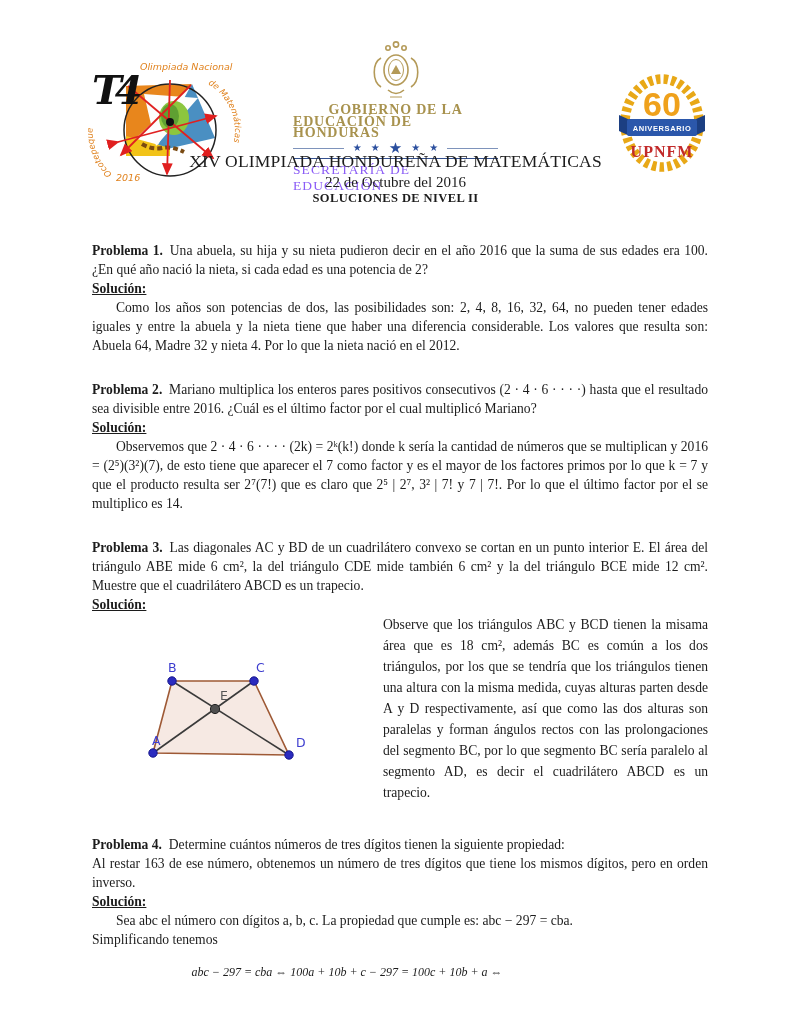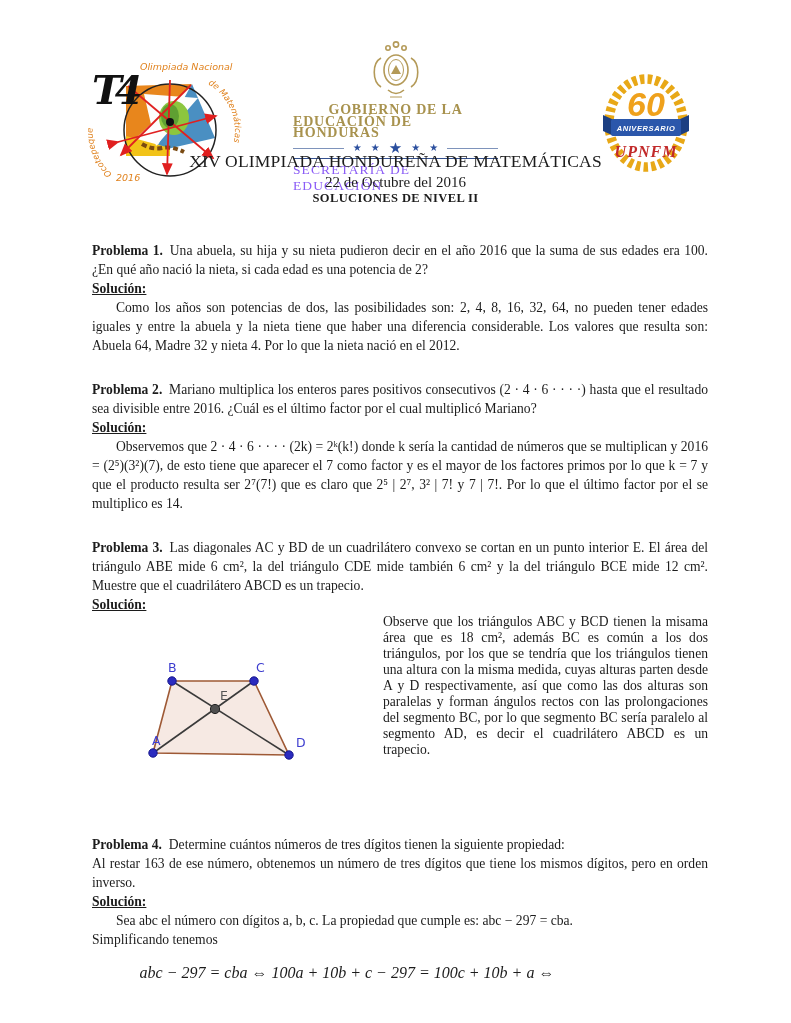--- a/index.html
+++ b/index.html
@@ -11,39 +11,39 @@
   .t4-logo{position:absolute;left:88px;top:54px;}
   .gov-logo{position:absolute;left:0;top:40px;width:791px;display:flex;flex-direction:column;align-items:center;pointer-events:none;}
   .gov-logo .gold-line{color:#a8924e;font-size:14px;letter-spacing:.8px;line-height:11.5px;font-variant:small-caps;font-weight:bold;}
   .gov-wrap{width:205px;display:flex;flex-direction:column;align-items:center;}
   .stars-row{display:flex;align-items:center;gap:9px;margin-top:3px;width:100%;justify-content:center;color:#2b4f9e;}
   .star-sm{font-size:10px;line-height:10px;color:#2b4f9e;}
   .star-lg{font-size:15px;line-height:13px;color:#2b4f9e;}
   .star-rule{flex:1;border-top:1px solid #7e93bb;height:0;}
   .gov-rule{width:100%;border-top:1px solid #33508f;margin-top:3px;}
   .dept-line{color:#8b5cf6;font-size:13.5px;letter-spacing:1.1px;margin-top:3px;font-variant:small-caps;}
-  .anniv-logo{position:absolute;left:596px;top:64px;font-style:italic;}
+  .anniv-logo{position:absolute;left:612px;top:64px;}
   
   .title-block{position:absolute;left:0;top:151px;width:791px;text-align:center;}
   .title-main{font-size:17.5px;letter-spacing:.2px;}
   .title-date{font-size:15px;margin-top:2px;}
   .title-level{font-size:12.5px;font-weight:bold;letter-spacing:.4px;}
   
   .content{position:absolute;left:92px;top:241px;width:616px;}
   .problem{margin-top:25px;}
   .problem:first-child{margin-top:0;}
   p{margin:0;font-size:13.6px;line-height:19px;text-align:justify;}
   .plabel{font-weight:bold;}
   .plabel::after{content:"\2002";}
   .sol-label{font-weight:bold;text-decoration:underline;font-size:13.6px;line-height:19px;}
   .indented{text-indent:24px;}
   .solution-row{display:flex;align-items:flex-start;}
   .figure-wrap{width:291px;box-sizing:border-box;padding:20px 0 0 40px;}
-  .sol3-text{width:325px;font-size:13.6px;line-height:16px;text-align:justify;}
-  .equation{font-style:italic;font-size:16px;text-align:center;margin-top:14px;margin-right:106px;line-height:19px;}
+  .sol3-text{width:325px;font-size:13.6px;line-height:21px;text-align:justify;}
+  .equation{font-style:italic;font-size:12px;text-align:center;margin-top:14px;margin-right:106px;line-height:19px;}
   svg text{font-family:"DejaVu Sans","Liberation Sans",sans-serif;}
   .fig-label{font-size:12.5px;fill:#3d3dcf;}
   .fig-label-e{font-size:12.5px;fill:#555555;}
 </style>
 </head>
 <body>
 
 <div class="page">
 
   <div class="t4-logo">

